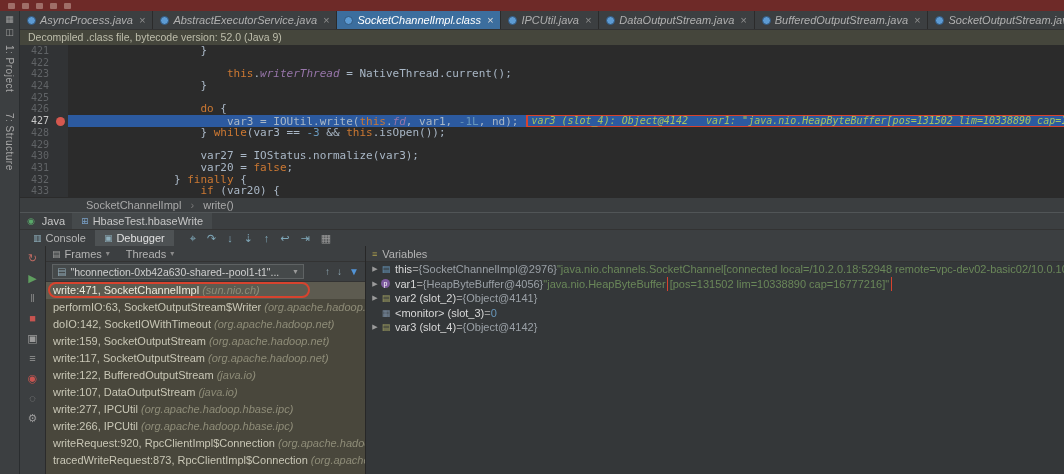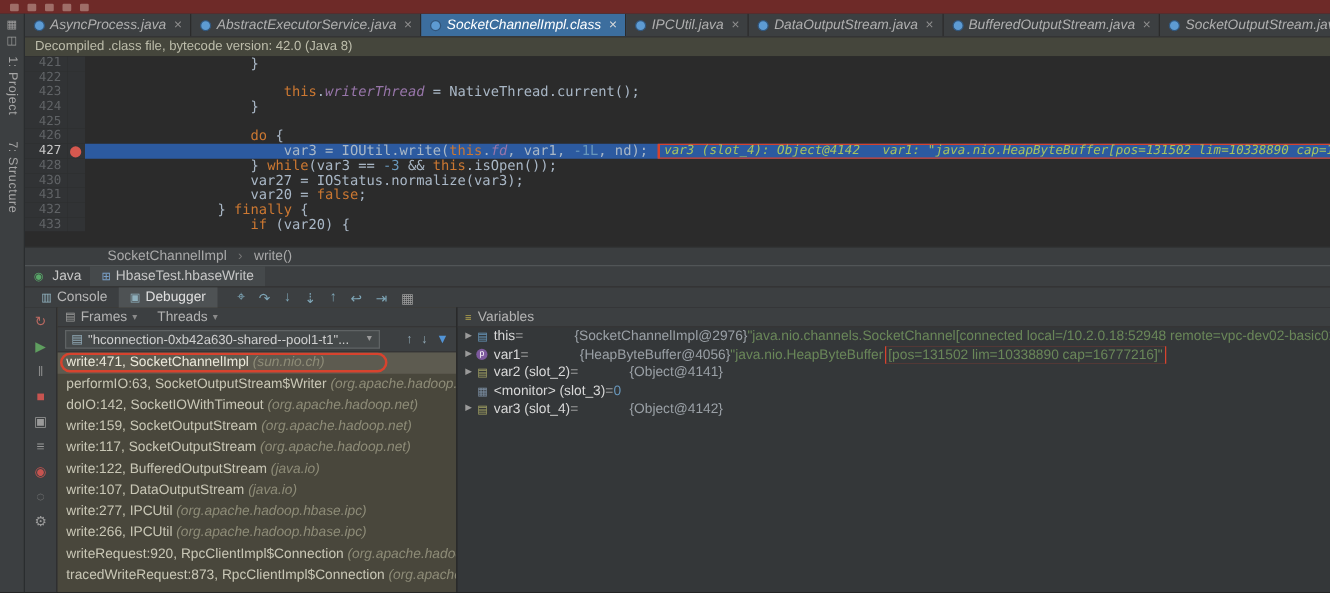--- a/index.html
+++ b/index.html
@@ -99,21 +99,21 @@
   .vars-head{height:15px;background:#3c3f41;display:flex;align-items:center;gap:5px;padding-left:6px;
              color:#b4b4b4;border-bottom:1px solid #333;}
   .vh-icon{color:#b0a24e;font-size:9px;}
   .vrow{height:14.5px;line-height:14.5px;display:flex;align-items:center;white-space:nowrap;overflow:hidden;
         padding-left:4px;color:#c7c7c7;}
   .varrow{flex:0 0 10px;width:10px;color:#9a9a9a;font-size:7px;text-align:center;}
   .vicon{flex:0 0 12px;width:12px;text-align:center;margin-right:3px;font-size:9px;}
   .vicon.circ{flex:0 0 9px;width:9px;height:9px;border-radius:50%;line-height:9px;font-size:7px;margin:0 5px 0 1px;}
   .vname{color:#d8d8d8;}
   .vsep{color:#9a9a9a;}
-  .vref{color:#9aa0a6;margin-left:41px;}
+  .vref{color:#9aa0a6;}
   .vstr{color:#6A8759;}
   .vnum{color:#6897bb;}
   .redbox{border:1.5px solid #d7432e;padding:0 2px;margin-left:1px;}
   .vinfo-dot{color:#4ea7a0;font-size:7px;margin:0 5px 0 15px;}
   .vinfo-text{color:#9a9a9a;}
 </style>
 </head>
 <body>
 
 <div id="app">
@@ -164,31 +164,32 @@
         <span class="tab-icon"></span>
         <span class="tab-label">BufferedOutputStream.java</span>
         <span class="tab-close">×</span>
       </div>
       <div class="tab">
         <span class="tab-icon"></span>
         <span class="tab-label">SocketOutputStream.java</span>
       </div>
     </div>
 
-  <div class="banner">Decompiled .class file, bytecode version: 42.0 (Java 8)</div>
+  <div class="banner">Decompiled .class file, bytecode version: 52.0 (Java 9)</div>
 
   <div class="editor">
       <div class="cline"><span class="lnum">421</span><span class="bpzone"></span><span class="lcode"><span class="seg-p">                    }</span></span></div>
       <div class="cline"><span class="lnum">422</span><span class="bpzone"></span><span class="lcode"></span></div>
       <div class="cline"><span class="lnum">423</span><span class="bpzone"></span><span class="lcode"><span class="seg-p">                        </span><span class="seg-k">this</span><span class="seg-p">.</span><span class="seg-f">writerThread</span><span class="seg-p"> = NativeThread.current();</span></span></div>
       <div class="cline"><span class="lnum">424</span><span class="bpzone"></span><span class="lcode"><span class="seg-p">                    }</span></span></div>
       <div class="cline"><span class="lnum">425</span><span class="bpzone"></span><span class="lcode"></span></div>
       <div class="cline"><span class="lnum">426</span><span class="bpzone"></span><span class="lcode"><span class="seg-p">                    </span><span class="seg-k">do</span><span class="seg-p"> {</span></span></div>
       <div class="cline current"><span class="lnum">427</span><span class="bpzone"><span class="bp"></span></span><span class="lcode"><span class="seg-p">                        var3 = IOUtil.write(</span><span class="seg-k">this</span><span class="seg-p">.</span><span class="seg-f">fd</span><span class="seg-p">, var1, </span><span class="seg-n">-1L</span><span class="seg-p">, nd);</span><span class="hintbox">var3 (slot_4): Object@4142   var1: "java.nio.HeapByteBuffer[pos=131502 lim=10338890 cap=16777216]"</span></span></div>
       <div class="cline"><span class="lnum">428</span><span class="bpzone"></span><span class="lcode"><span class="seg-p">                    } </span><span class="seg-k">while</span><span class="seg-p">(var3 == </span><span class="seg-n">-3</span><span class="seg-p"> &amp;&amp; </span><span class="seg-k">this</span><span class="seg-p">.isOpen());</span></span></div>
+      <div class="cline"><span class="lnum">429</span><span class="bpzone"></span><span class="lcode"></span></div>
       <div class="cline"><span class="lnum">430</span><span class="bpzone"></span><span class="lcode"><span class="seg-p">                    var27 = IOStatus.normalize(var3);</span></span></div>
       <div class="cline"><span class="lnum">431</span><span class="bpzone"></span><span class="lcode"><span class="seg-p">                    var20 = </span><span class="seg-k">false</span><span class="seg-p">;</span></span></div>
       <div class="cline"><span class="lnum">432</span><span class="bpzone"></span><span class="lcode"><span class="seg-p">                } </span><span class="seg-k">finally</span><span class="seg-p"> {</span></span></div>
       <div class="cline"><span class="lnum">433</span><span class="bpzone"></span><span class="lcode"><span class="seg-p">                    </span><span class="seg-k">if</span><span class="seg-p"> (var20) {</span></span></div>
     </div>
 
   <div class="breadcrumb">
     <span>SocketChannelImpl</span>
     <span class="sep">›</span>
     <span>write()</span>

